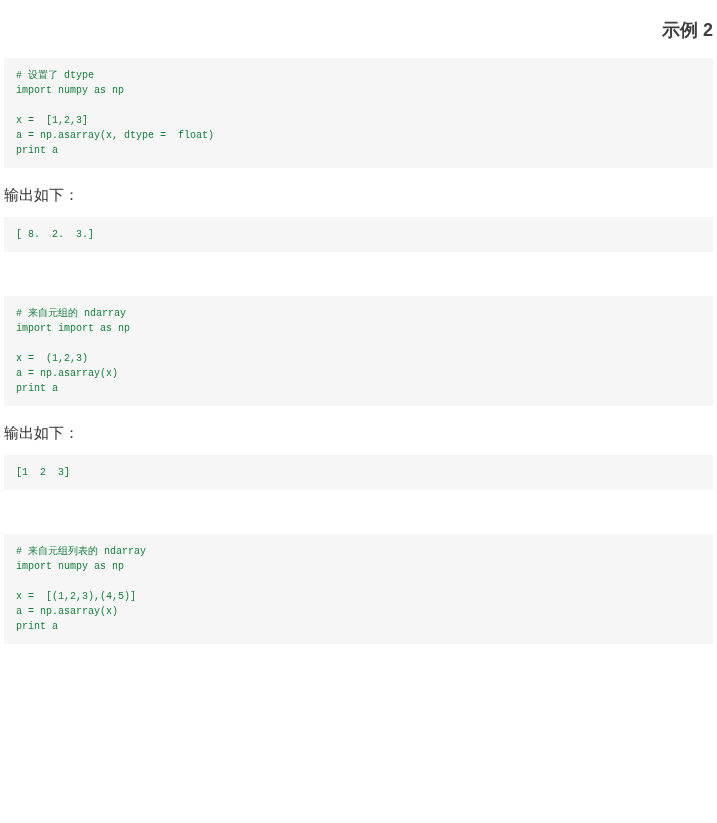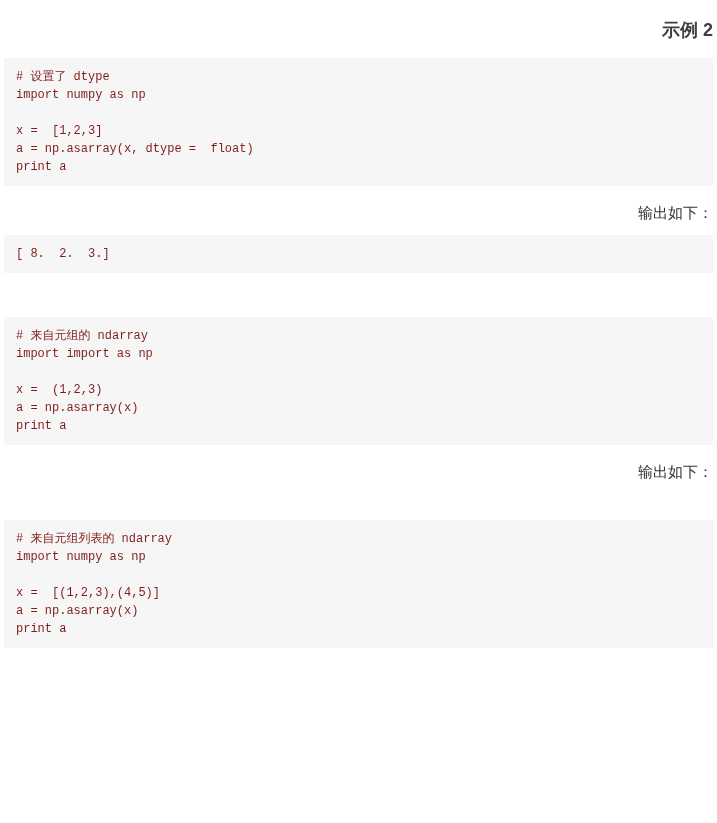--- a/index.html
+++ b/index.html
@@ -16,35 +16,34 @@
   }
   h3.heading {
     font-size: 18px;
     font-weight: 700;
     color: #3e3e3e;
     margin: 10px 0 16px 0;
     text-align: right;
   }
   pre.code {
     background: #f6f6f6;
-    color: #7f1d1d;
+    color: #15803d;
     font-family: Consolas, Menlo, Monaco, "Courier New", monospace;
-    font-size: 12px;
+    font-size: 10px;
     line-height: 1.5;
     padding: 10px 12px;
     margin: 0 0 18px 0;
     white-space: pre;
     overflow-x: auto;
     border-radius: 0;
   }
   p.outlabel {
     font-size: 15px;
     color: #333;
     margin: 0 0 12px 0;
-    text-align: right;
   }
   .section-gap {
     height: 26px;
   }
 </style>
 </head>
 <body>
 
 <div class="page">
 
@@ -60,20 +59,21 @@
 
   <div class="section-gap"></div>
 
   <pre class="code"># 来自元组的 ndarray  
 import import as np 
 
 x =  (1,2,3) 
 a = np.asarray(x)  
 print a</pre>
   <p class="outlabel">输出如下：</p>
+  <pre class="code">[1  2  3]</pre>
 
   <div class="section-gap"></div>
 
   <pre class="code"># 来自元组列表的 ndarray
 import numpy as np 
 
 x =  [(1,2,3),(4,5)] 
 a = np.asarray(x)  
 print a</pre>
 

